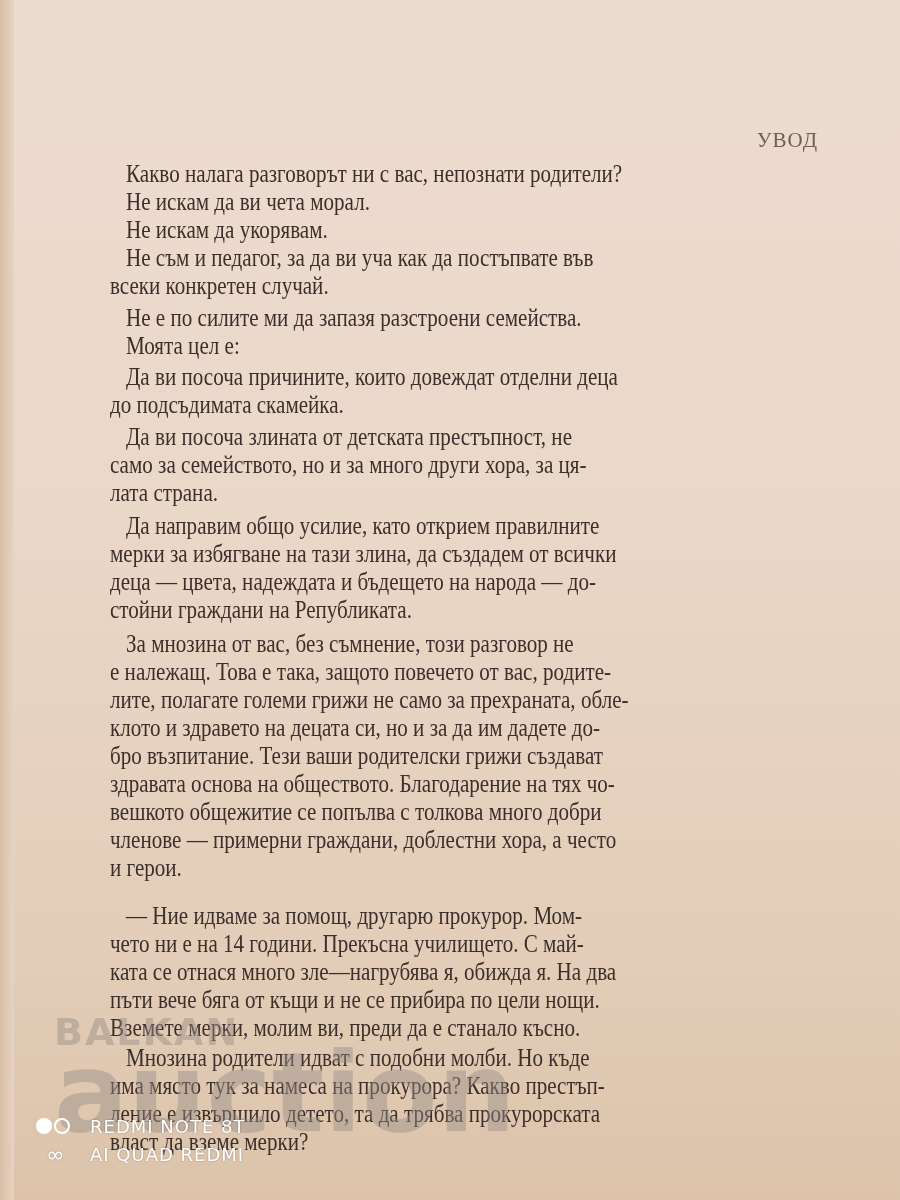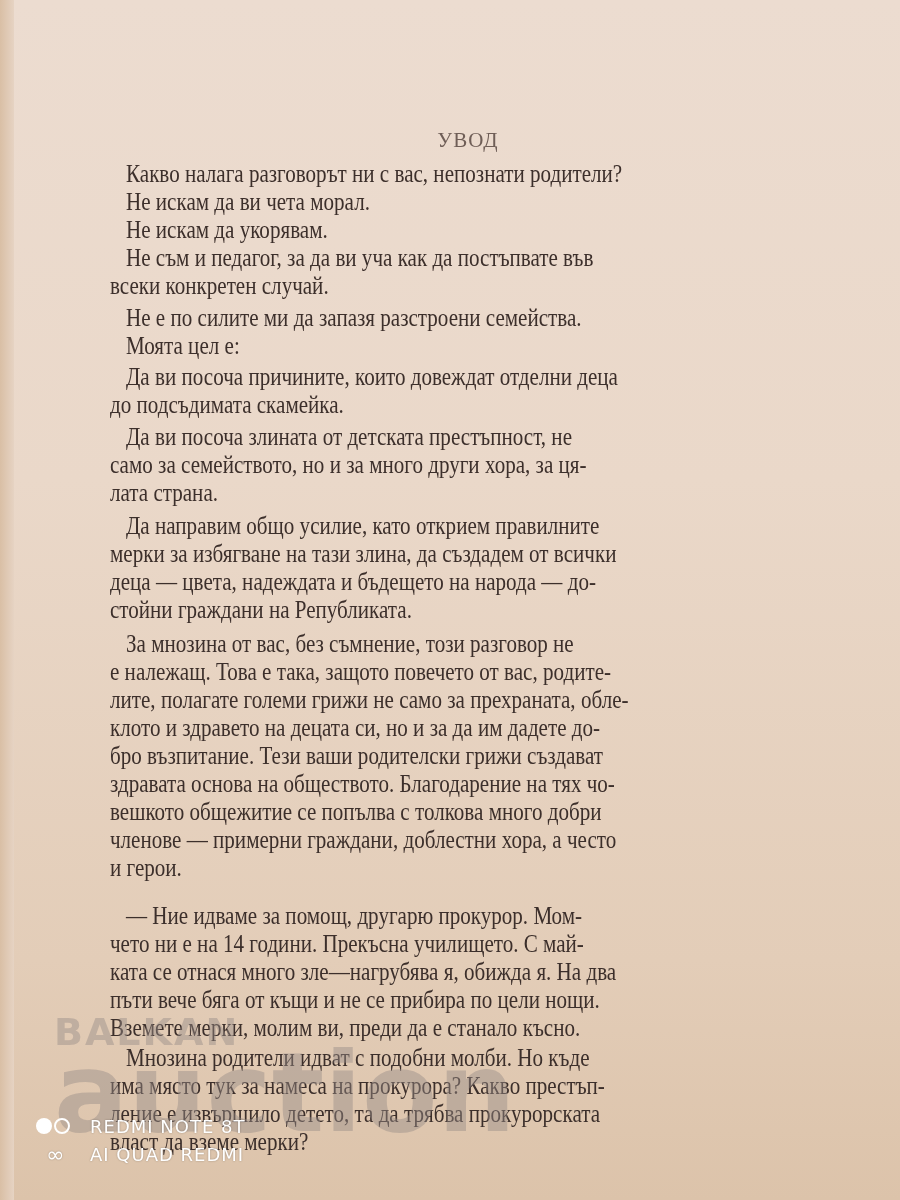--- a/index.html
+++ b/index.html
@@ -5,21 +5,21 @@
   html, body { margin:0; padding:0; }
   body {
     width:900px; height:1200px; overflow:hidden; position:relative;
     background: linear-gradient(180deg, #ecdcd0 0%, #ead8c9 40%, #e3cdb8 80%, #dcc3aa 100%);
     font-family: "Liberation Serif", serif;
     color:#3a2e2a;
   }
   .edge { position:absolute; left:0; top:0; width:14px; height:1200px;
           background: linear-gradient(90deg,#d9bfa5,#e6d3c3); }
   .page { position:absolute; left:118px; top:120px; width:700px; }
-  .title { position:absolute; left:0; top:8px; width:700px; text-align:center;
+  .title { position:absolute; left:0; top:8px; width:700px; text-align:right;
            font-size:21px; letter-spacing:1px; color:#6f5e57; }
   .line { position:absolute; left:0; white-space:pre; font-size:24.5px;
           transform: scaleX(0.86); transform-origin:left center; color:#3c2f2b; }
   .wm { position:absolute; left:14px; top:1010px; font-family:"DejaVu Sans", sans-serif;
         font-weight:bold; color:rgba(150,140,135,0.45); pointer-events:none;padding-left:40px; }
   .wm .w1 { font-size:38px; letter-spacing:2px; display:block; }
   .wm .w2 { font-size:110px; line-height:90px; display:block; margin-top:-6px;text-align:center; }
   .wm .w3 { font-size:40px; display:block; margin-top:-6px; }
   .cam { position:absolute; left:36px; top:1112px; color:#ffffff; font-family:"DejaVu Sans", sans-serif;
          font-size:18px; letter-spacing:1px; text-shadow:0 0 2px rgba(0,0,0,0.3);text-align:center; }

